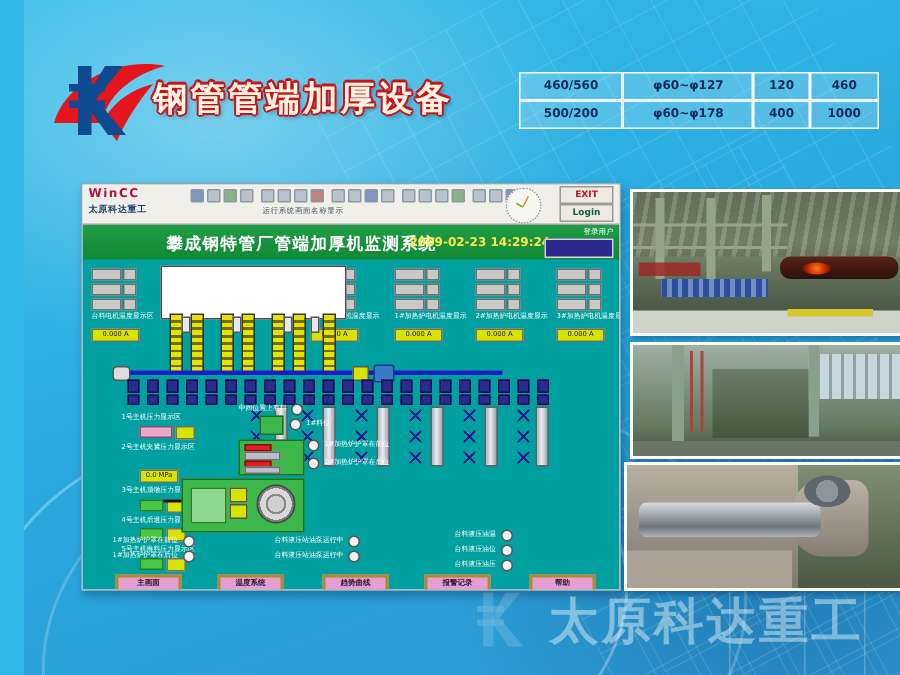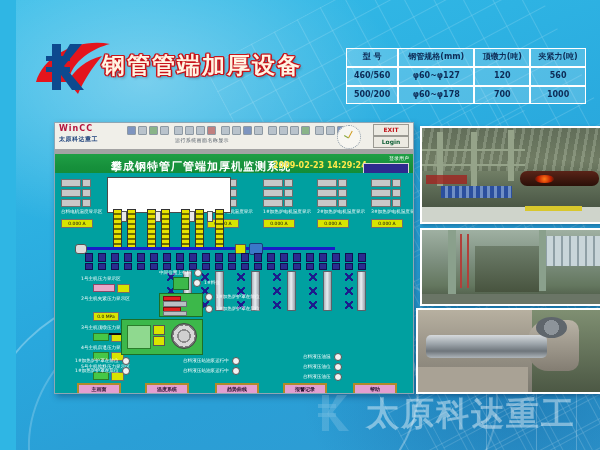--- a/index.html
+++ b/index.html
@@ -67,21 +67,21 @@
   }
   .spec th{font-size:8px;}
 
   
   .hmi{
     position:absolute;left:38px;top:122px;width:358px;height:270px;
     background:#ffffff;border:1px solid #8fa6b4;
     box-shadow:2px 3px 6px rgba(0,30,60,.35);
     overflow:hidden;
   }
-  .hmi-toolbar{height:26px;background:#f0efe9;border-bottom:5px solid #a3a3a3;position:relative;}
+  .hmi-toolbar{height:26px;background:#f0efe9;border-bottom:1px solid #a3a3a3;position:relative;}
   .wincc{position:absolute;left:4px;top:1px;font-size:8px;font-weight:bold;color:#b3123b;letter-spacing:1px;}
   .wincc-sub{position:absolute;left:4px;top:12px;font-size:6px;font-weight:bold;color:#1a3f7a;letter-spacing:.5px;}
   .tb-icons{position:absolute;left:72px;top:3px;display:flex;gap:2px;align-items:center;}
   .tb-ic{width:7px;height:7px;background:#b9c3cc;border:1px solid #8d99a3;border-radius:1px;}
   .tb-ic.b{background:#7e95c0;}
   .tb-ic.r{background:#c08080;}
   .tb-ic.g{background:#89b489;}
   .tb-note{position:absolute;left:120px;top:14px;font-size:5px;color:#4a5560;letter-spacing:.4px;}
   .clockbox{position:absolute;right:52px;top:2px;width:22px;height:22px;border-radius:50%;
     border:1px dotted #8c9aa6;background:#f7f6f1;}
@@ -204,36 +204,30 @@
       <rect x="4" y="16" width="24" height="5" fill="#0d4a8f"></rect>
       <rect x="4" y="27" width="24" height="5" fill="#0d4a8f"></rect>
       <path d="M28 4 L40 4 L22 26 L42 50 L30 50 L14 28 Z" fill="#0d4a8f"></path>
     </svg>
   </div>
 
   <div class="head-title">钢管管端加厚设备</div>
 
   <table class="spec">
     <tbody>
-        <tr>
-      <th>型    号</th>
-      <th>钢管规格(mm)</th>
-      <th>顶镦力(吨)</th>
-      <th>夹紧力(吨)</th>
-    </tr>
     <tr>
       <td>460/560</td>
       <td>φ60~φ127</td>
       <td>120</td>
-      <td>560</td>
+      <td>460</td>
     </tr>
     <tr>
       <td>500/200</td>
       <td>φ60~φ178</td>
-      <td>700</td>
+      <td>400</td>
       <td>1000</td>
     </tr>
   </tbody>
     </table>
 
   <div class="hmi">
 
     <div class="hmi-toolbar">
       <div class="wincc">WinCC</div>
       <div class="wincc-sub">太原科达重工</div>

